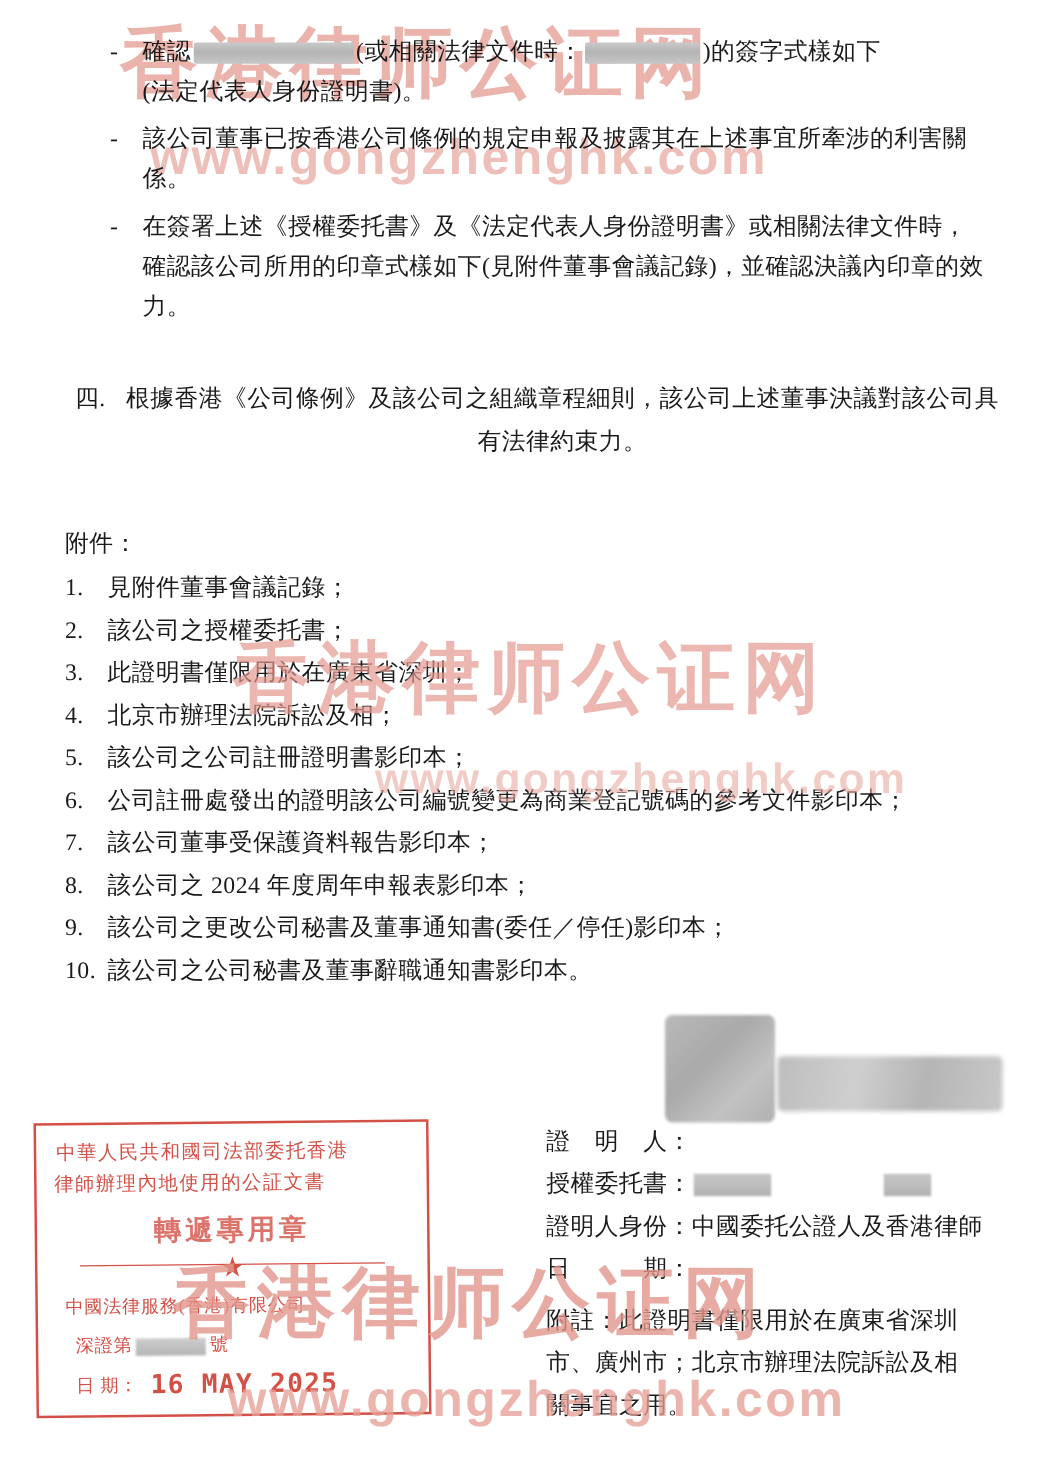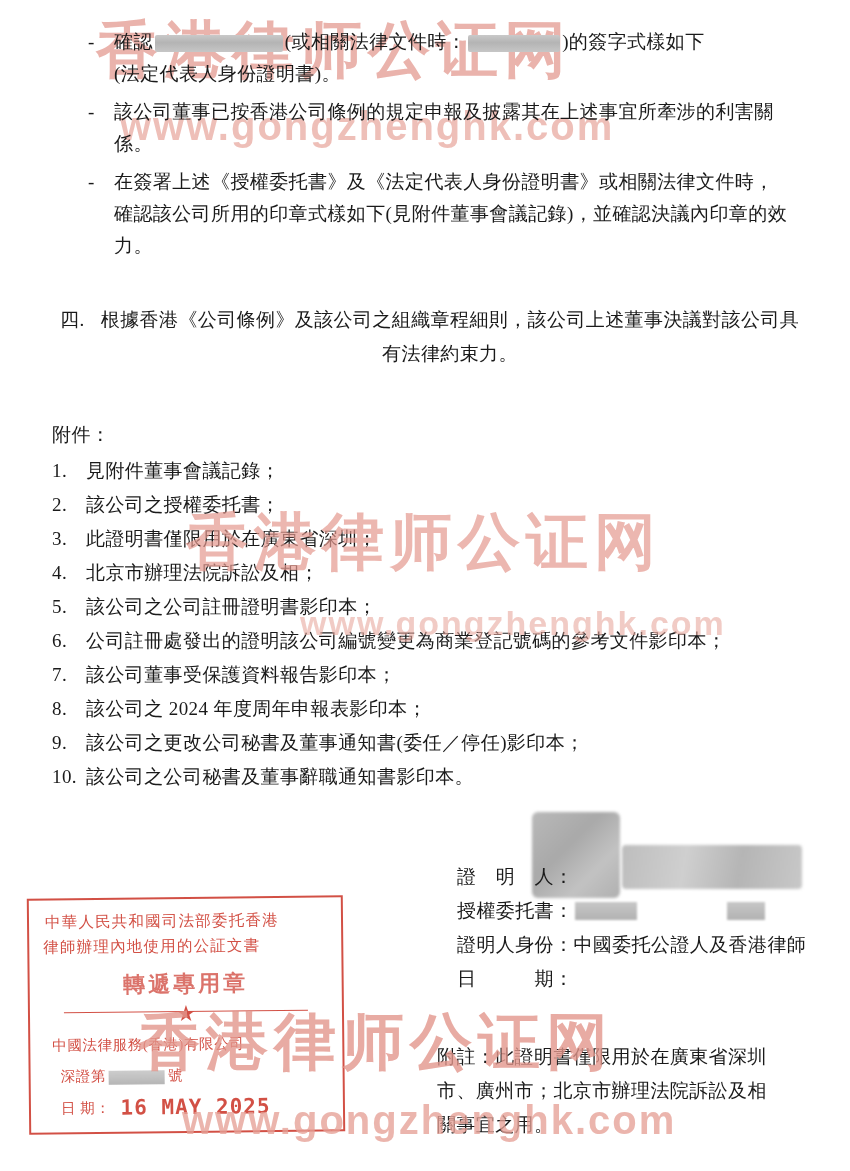--- a/index.html
+++ b/index.html
@@ -211,26 +211,25 @@
     background: linear-gradient(180deg, #c9c9c9, #b0b0b0);
     filter: blur(0.7px);
     vertical-align: middle;
     margin: 0 3px;
   }
 
   
   .cert-block {
     position: absolute;
     left: 437px;
-    top: 860px;
+    top: 897px;
     width: 390px;
     font-size: 19px;
     line-height: 34px;
     letter-spacing: 0.4px;
-    margin-left: 20px;
   }
   .cert-row {
     display: flex;
     align-items: center;
     height: 34px;
   }
   .cert-label {
     white-space: nowrap;
   }
   .cert-value {

